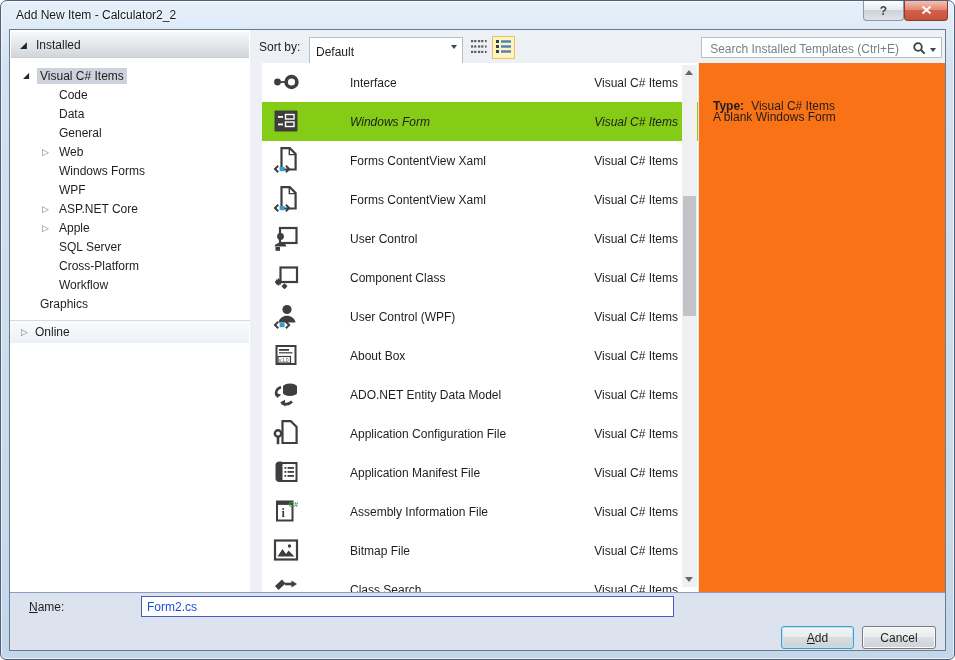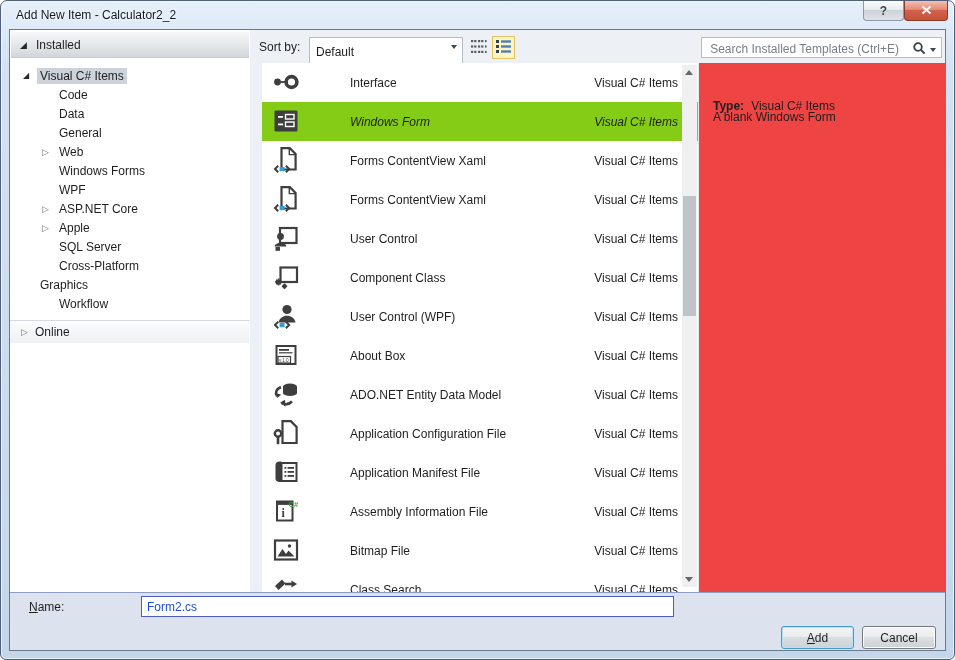--- a/index.html
+++ b/index.html
@@ -72,21 +72,21 @@
   .list-name{position:absolute;left:51px;top:13px;white-space:nowrap;margin-left:37px;}
   .list-type{position:absolute;right:20px;top:13px;white-space:nowrap;}
   .scrollbar{position:absolute;left:672px;top:35px;width:15px;height:522px;background:#f0f0f1;}
   .sb-arrow{position:absolute;left:3px;width:0;height:0;border-left:4.5px solid transparent;
             border-right:4.5px solid transparent;}
   .sb-up{top:5px;border-bottom:5px solid #62696f;}
   .sb-down{bottom:5px;border-top:5px solid #62696f;}
   .sb-thumb{position:absolute;left:1px;width:13px;top:131px;height:120px;background:#c0c3c8;}
   .divider-v{position:absolute;left:688px;top:33px;width:1px;height:529px;background:#e4e6e9;}
   
-  .rightpanel{position:absolute;left:689px;top:33px;right:0;height:529px;background:#ef4444;}
+  .rightpanel{position:absolute;left:689px;top:33px;right:0;height:529px;background:#f97316;}
   .type-line{position:absolute;left:14px;top:36px;white-space:nowrap;}
   .type-label{font-weight:bold;margin-right:7px;}
   .desc{position:absolute;left:14px;top:47px;white-space:nowrap;}
   
   .bottomband{position:absolute;left:0;right:0;top:562px;bottom:0;background:#dce3ee;
               border-top:1px solid #8c9cc2;box-sizing:border-box;}
   .name-label{position:absolute;left:19px;top:7px;}
   .name-input{position:absolute;left:131px;top:3px;width:533px;height:21px;
               border:1px solid #4a5bc4;background:#fff;padding:0 5px;box-sizing:border-box;
               font:12px "Liberation Sans",sans-serif;color:#1d4ed8;outline:none;}
@@ -165,27 +165,27 @@
                 <span class="tree-label">Apple</span>
               </div>
               <div class="tree-row lvl1">
                 <span class="tree-glyph"></span>
                 <span class="tree-label">SQL Server</span>
               </div>
               <div class="tree-row lvl1">
                 <span class="tree-glyph"></span>
                 <span class="tree-label">Cross-Platform</span>
               </div>
+              <div class="tree-row lvl1">
+                <span class="tree-glyph"></span>
+                <span class="tree-label">Workflow</span>
+              </div>
               <div class="tree-row lvl0">
                 <span class="tree-glyph"></span>
                 <span class="tree-label">Graphics</span>
-              </div>
-              <div class="tree-row lvl1">
-                <span class="tree-glyph"></span>
-                <span class="tree-label">Workflow</span>
               </div>
             </div>
           <div class="online-sep"></div>
           <div class="online-row">
             <span class="tree-glyph hollow">▷</span>
             <span>Online</span>
           </div>
         </div>
 
         <div class="sortby">Sort by:</div>

